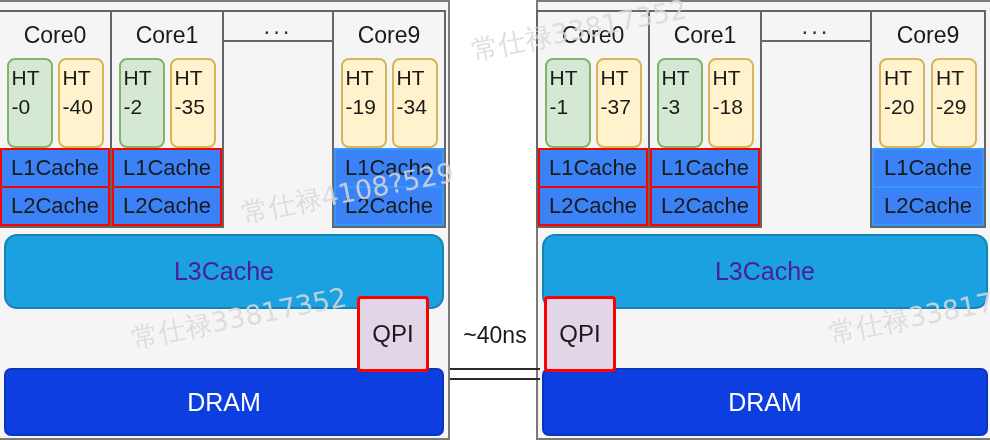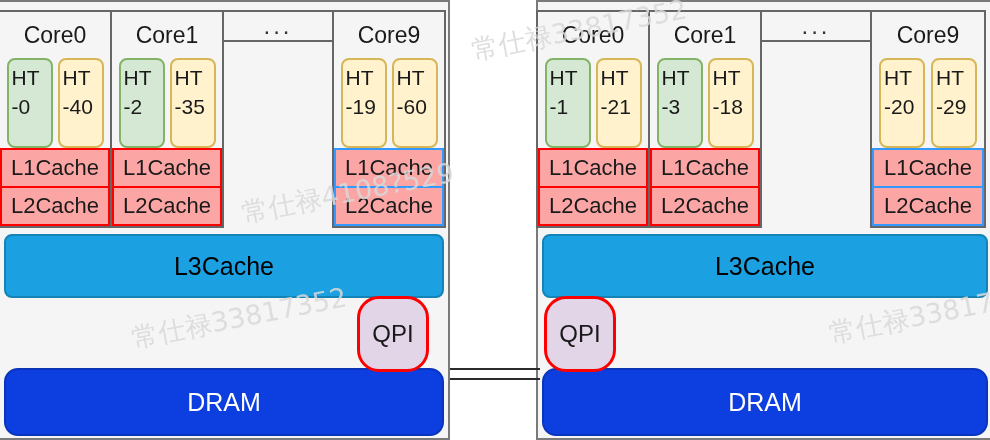--- a/index.html
+++ b/index.html
@@ -92,21 +92,21 @@
     margin-top: auto;
     display: flex;
     flex-direction: column;
   }
   .cache {
     height: 40px;
     line-height: 36px;
     text-align: center;
     font-size: 22px;
     color: #1a1a1a;
-    background: #fca5a5;
+    background: #3b82f6;
     margin-top: -2px;
   }
   .cache.red  { border: 2px solid #ff0000; }
   .cache.blue { border: 2px solid #3399ff; }
 
   
   .ellipsis-box {
     position: relative;
     background: #f5f5f5;
     border: 2px solid #666666;
@@ -115,47 +115,47 @@
     align-items: center;
     justify-content: center;
     font-size: 24px;
     letter-spacing: 3px;
     color: #333333;
   }
 
   
   .l3 {
     position: absolute;
-    height: 64px;
+    height: 75px;
     background: #1ba1e2;
     border: 2px solid #1583b5;
-    border-radius: 8px;
-    color: #000000;
+    border-radius: 13px;
+    color: #4c1d95;
     font-size: 25px;
     display: flex; align-items: center; justify-content: center;
   }
   
   .qpi {
     position: absolute;
     width: 72px; height: 76px;
     background: #e1d5e7;
     border: 3px solid #ff0000;
-    border-radius: 22px;
+    border-radius: 4px;
     color: #1a1a1a;
     font-size: 24px;
     display: flex; align-items: center; justify-content: center;
     z-index: 5;
   }
   
   .dram {
     position: absolute;
     height: 68px;
     background: #0d3fe0;
     border: 2px solid #0a35bb;
-    border-radius: 14px;
+    border-radius: 7px;
     color: #ffffff;
     font-size: 25px;
     display: flex; align-items: center; justify-content: center;
   }
 
   
   #link-label {
     position: absolute;
     left: 452px; top: 322px;
     width: 86px;
@@ -220,21 +220,21 @@
         </div>
         <div class="core-box" style="width: 114px;">
           <div class="core-title">Core9</div>
           <div class="ht-row">
             <div class="ht yellow">
               <span class="l1">HT</span>
               <span class="l2">-19</span>
             </div>
             <div class="ht yellow">
               <span class="l1">HT</span>
-              <span class="l2">-60</span>
+              <span class="l2">-34</span>
             </div>
           </div>
           <div class="cache-stack">
             <div class="cache blue">L1Cache</div>
             <div class="cache blue">L2Cache</div>
           </div>
         </div>
       </div>
       <div class="l3" style="left: 4px; top: 232px; width: 440px;">L3Cache</div>
       <div class="qpi" style="left: 357px; top: 294px;">QPI</div>
@@ -244,21 +244,21 @@
       <div class="core-strip">
         <div class="core-box" style="width: 114px;">
           <div class="core-title">Core0</div>
           <div class="ht-row">
             <div class="ht green">
               <span class="l1">HT</span>
               <span class="l2">-1</span>
             </div>
             <div class="ht yellow">
               <span class="l1">HT</span>
-              <span class="l2">-21</span>
+              <span class="l2">-37</span>
             </div>
           </div>
           <div class="cache-stack">
             <div class="cache red">L1Cache</div>
             <div class="cache red">L2Cache</div>
           </div>
         </div>
         <div class="core-box" style="width: 114px;">
           <div class="core-title">Core1</div>
           <div class="ht-row">
@@ -294,19 +294,20 @@
           <div class="cache-stack">
             <div class="cache blue">L1Cache</div>
             <div class="cache blue">L2Cache</div>
           </div>
         </div>
       </div>
       <div class="l3" style="left: 4px; top: 232px; width: 446px;">L3Cache</div>
       <div class="qpi" style="left: 6px; top: 294px;">QPI</div>
       <div class="dram" style="left: 4px; top: 366px; width: 446px;">DRAM</div>
     </div>
+    <div id="link-label">~40ns</div>
     <div class="link-line" id="link-line-top"></div>
     <div class="link-line" id="link-line-bottom"></div>
     <div class="wm" style="left: 470px; top: 12px; font-size: 27px;">常仕禄33817352</div>
     <div class="wm" style="left: 240px; top: 175px; font-size: 27px;">常仕禄4108?529</div>
     <div class="wm" style="left: 130px; top: 300px; font-size: 27px;">常仕禄33817352</div>
     <div class="wm" style="left: 828px; top: 300px; font-size: 27px;">常仕禄33817</div>
   </div>
 
 </body></html>

